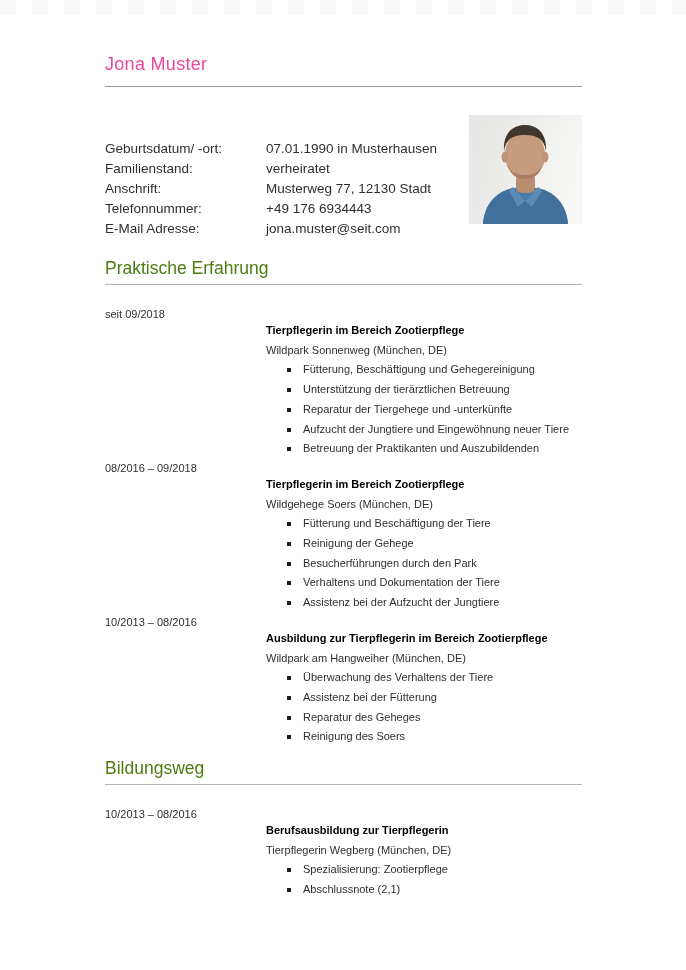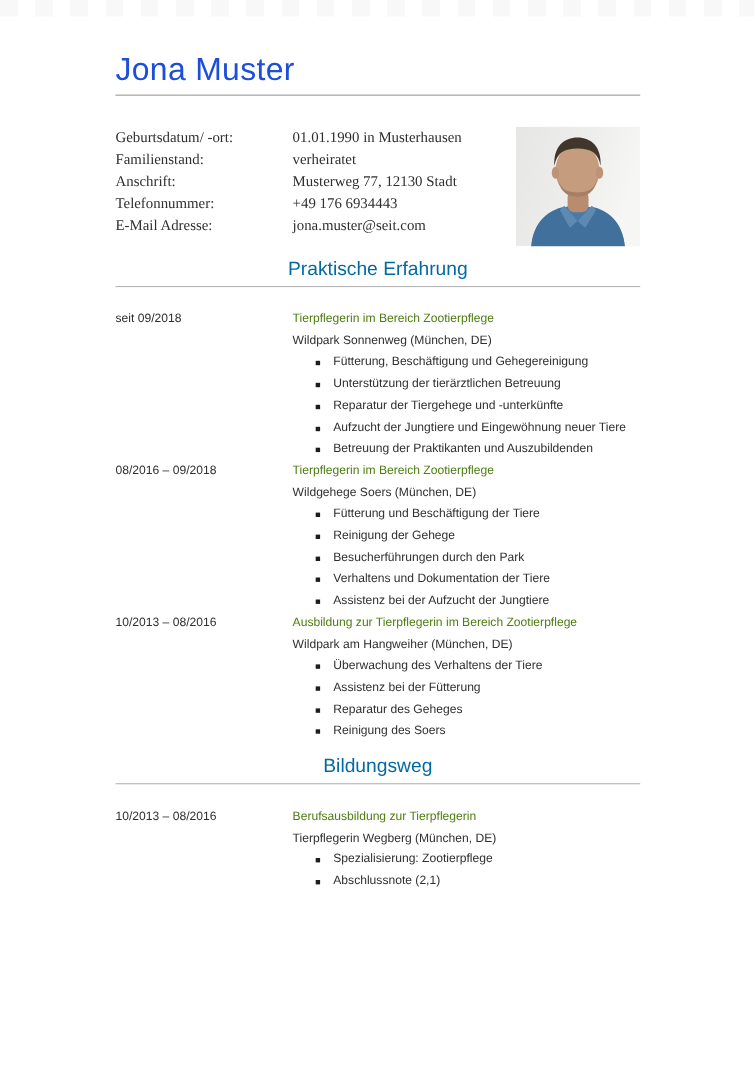--- a/index.html
+++ b/index.html
@@ -14,59 +14,57 @@
   .top-pattern {
     position: absolute; top: 0; left: 0;
     width: 100%; height: 15px;
     background: repeating-linear-gradient(90deg, #f8f8f8 0 16px, #ffffff 16px 32px);
   }
   .page {
     position: relative;
     padding: 48px 104px 0 105px;
   }
   .name {
-    font-size: 29px;
+    font-size: 18px;
     font-weight: 400;
-    color: #1d4ed8;
+    color: #ec4899;
     letter-spacing: 0.3px;
     line-height: 32px;
     padding-bottom: 6px;
     border-bottom: 1px solid #9a9a9a;
   }
   .personal {
-    margin-top: 28px;
+    margin-top: 52px;
     position: relative;
     font-size: 13.5px;
-    font-family: Liberation Serif, serif;
   }
   .info-row { display: flex; line-height: 20px; }
   .info-label { width: 161px; flex: 0 0 161px; color: #2f2f2f; }
   .info-value { color: #2f2f2f; }
   .photo {
     position: absolute;
     left: 469px; top: 115px;
     width: 113px; height: 109px;
     overflow: hidden;
   }
   .section-heading {
     font-size: 17.5px;
     font-weight: 400;
-    color: #0369a1;
+    color: #4d7c0f;
     line-height: 24px;
     padding-bottom: 4px;
     border-bottom: 1px solid #b5b5b5;
-    text-align: center;
   }
   .section-exp { margin-top: 17px; }
   .section-edu { margin-top: 9px; }
   .entries { margin-top: 20px; }
   .entry { display: flex; font-size: 11px; line-height: 19.7px; justify-content: space-between; }
   .entry-date { width: 161px; flex: 0 0 161px; color: #2f2f2f; }
   .entry-body { flex: 1 1 auto; }
-  .entry-role { color: #4d7c0f; font-weight: 400; }
+  .entry-role { color: #000000; font-weight: 700; margin-top: 16px; }
   .entry-org { color: #2f2f2f; }
   .entry-bullets { list-style: none; }
   .entry-bullets li { position: relative; padding-left: 37px; }
   .entry-bullets li::before {
     content: "";
     position: absolute;
     left: 21px; top: 8px;
     width: 4px; height: 4px;
     background: #1d1d1d;
   }
@@ -76,21 +74,21 @@
 
 <div class="top-pattern"></div>
 
 <div class="page">
 
   <h1 class="name">Jona Muster</h1>
 
   <div class="personal">
     <div class="info-row">
       <span class="info-label">Geburtsdatum/ -ort:</span>
-      <span class="info-value">01.01.1990 in Musterhausen</span>
+      <span class="info-value">07.01.1990 in Musterhausen</span>
     </div>
     <div class="info-row">
       <span class="info-label">Familienstand:</span>
       <span class="info-value">verheiratet</span>
     </div>
     <div class="info-row">
       <span class="info-label">Anschrift:</span>
       <span class="info-value">Musterweg 77, 12130 Stadt</span>
     </div>
     <div class="info-row">

